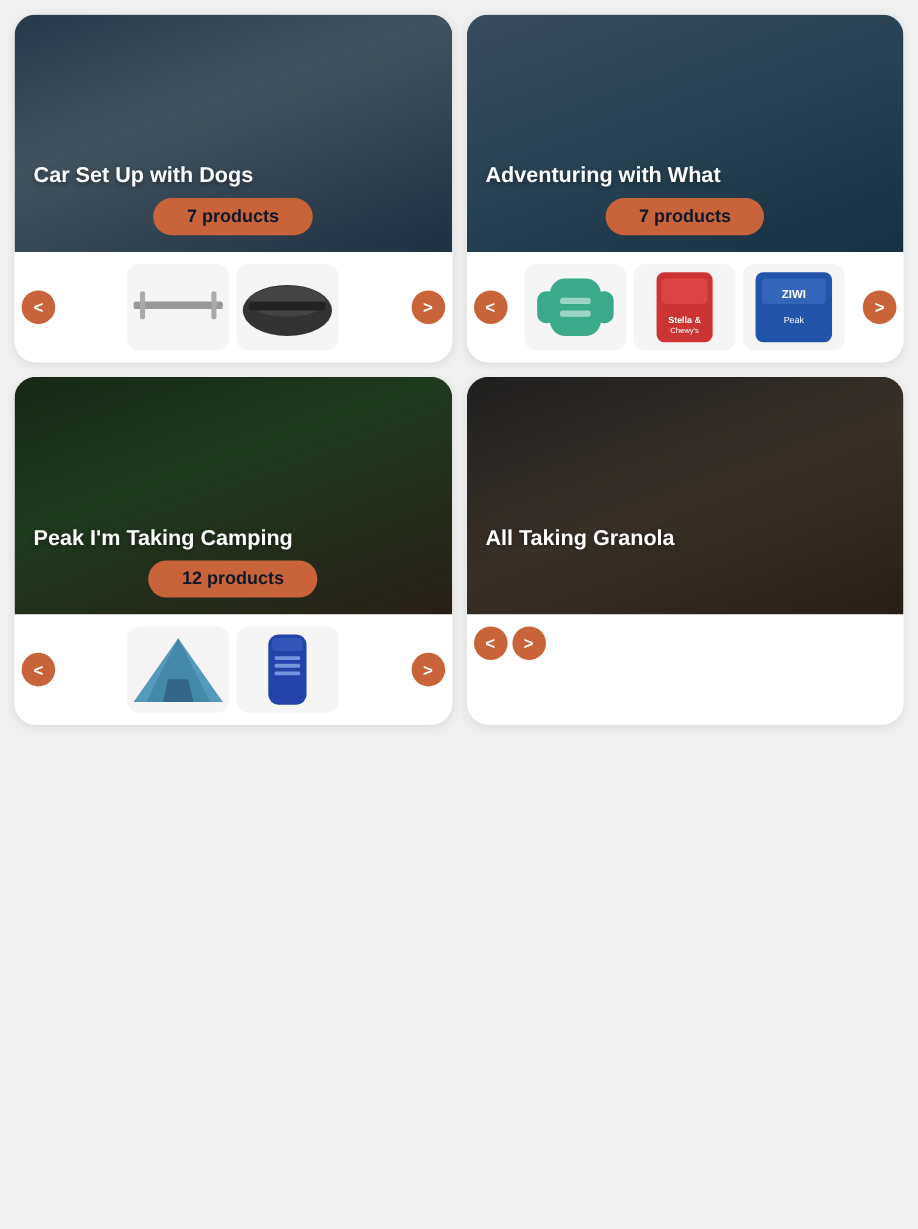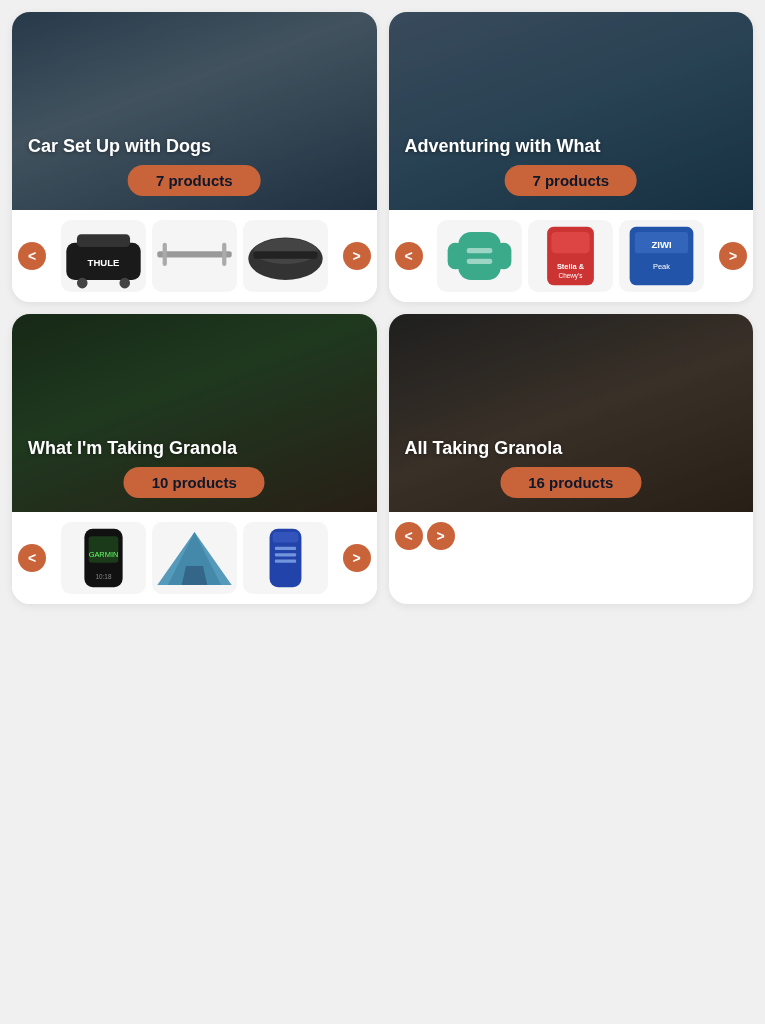--- a/index.html
+++ b/index.html
@@ -138,29 +138,20 @@
         <div class="card-image-bg bg-car-dogs"></div>
         <div style="position: absolute; inset: 0px; background: rgba(0, 0, 0, 0.25);"></div>
         <div class="card-title">Car Set Up with Dogs</div>
         <div class="card-badge">7 products</div>
       </div>
       <div class="card-products">
         <button class="nav-btn">&lt;</button>
         <div class="product-thumbs">
           <div class="thumb">
             <svg viewBox="0 0 80 65" xmlns="http://www.w3.org/2000/svg">
-    <rect x="5" y="20" width="70" height="35" rx="8" fill="#1a1a1a"></rect>
-    <rect x="15" y="12" width="50" height="12" rx="4" fill="#333"></rect>
-    <text x="40" y="42" text-anchor="middle" fill="white" font-size="9" font-weight="bold" font-family="Arial">THULE</text>
-    <circle cx="20" cy="58" r="5" fill="#444"></circle>
-    <circle cx="60" cy="58" r="5" fill="#444"></circle>
-  </svg>
-          </div>
-          <div class="thumb">
-            <svg viewBox="0 0 80 65" xmlns="http://www.w3.org/2000/svg">
     <rect x="5" y="28" width="70" height="6" rx="2" fill="#999"></rect>
     <rect x="10" y="20" width="4" height="22" rx="2" fill="#aaa"></rect>
     <rect x="66" y="20" width="4" height="22" rx="2" fill="#aaa"></rect>
   </svg>
           </div>
           <div class="thumb">
             <svg viewBox="0 0 80 65" xmlns="http://www.w3.org/2000/svg">
     <ellipse cx="40" cy="35" rx="35" ry="20" fill="#333"></ellipse>
     <ellipse cx="40" cy="28" rx="30" ry="12" fill="#444"></ellipse>
     <rect x="10" y="28" width="60" height="7" rx="2" fill="#222"></rect>
@@ -206,34 +197,26 @@
   </svg>
           </div>
         </div>
         <button class="nav-btn">&gt;</button>
       </div>
     </div>
     <div class="card">
       <div class="card-image-container">
         <div class="card-image-bg bg-camping"></div>
         <div style="position: absolute; inset: 0px; background: rgba(0, 0, 0, 0.25);"></div>
-        <div class="card-title">What I'm Taking Granola</div>
-        <div class="card-badge">10 products</div>
+        <div class="card-title">Peak I'm Taking Camping</div>
+        <div class="card-badge">12 products</div>
       </div>
       <div class="card-products">
         <button class="nav-btn">&lt;</button>
         <div class="product-thumbs">
-          <div class="thumb">
-            <svg viewBox="0 0 80 65" xmlns="http://www.w3.org/2000/svg">
-    <rect x="22" y="5" width="36" height="55" rx="8" fill="#111"></rect>
-    <rect x="26" y="12" width="28" height="25" rx="3" fill="#1a3a1a"></rect>
-    <text x="40" y="52" text-anchor="middle" fill="#888" font-size="6" font-family="Arial">10:18</text>
-    <text x="40" y="32" text-anchor="middle" fill="#66ff66" font-size="7" font-family="Arial">GARMIN</text>
-  </svg>
-          </div>
           <div class="thumb">
             <svg viewBox="0 0 80 65" xmlns="http://www.w3.org/2000/svg">
     <polygon points="40,8 5,58 75,58" fill="#5599bb"></polygon>
     <polygon points="40,8 15,58 65,58" fill="#4488aa"></polygon>
     <polygon points="28,58 52,58 48,40 32,40" fill="#336688"></polygon>
   </svg>
           </div>
           <div class="thumb">
             <svg viewBox="0 0 80 65" xmlns="http://www.w3.org/2000/svg">
     <rect x="25" y="5" width="30" height="55" rx="8" fill="#2244aa"></rect>
@@ -245,20 +228,19 @@
           </div>
         </div>
         <button class="nav-btn">&gt;</button>
       </div>
     </div>
     <div class="card">
       <div class="card-image-container">
         <div class="card-image-bg bg-granola"></div>
         <div style="position: absolute; inset: 0px; background: rgba(0, 0, 0, 0.25);"></div>
         <div class="card-title">All Taking Granola</div>
-        <div class="card-badge">16 products</div>
       </div>
       <div class="card-products">
         <button class="nav-btn">&lt;</button>
         <button class="nav-btn">&gt;</button>
       </div>
     </div>
   </div>
 
 </body></html>

